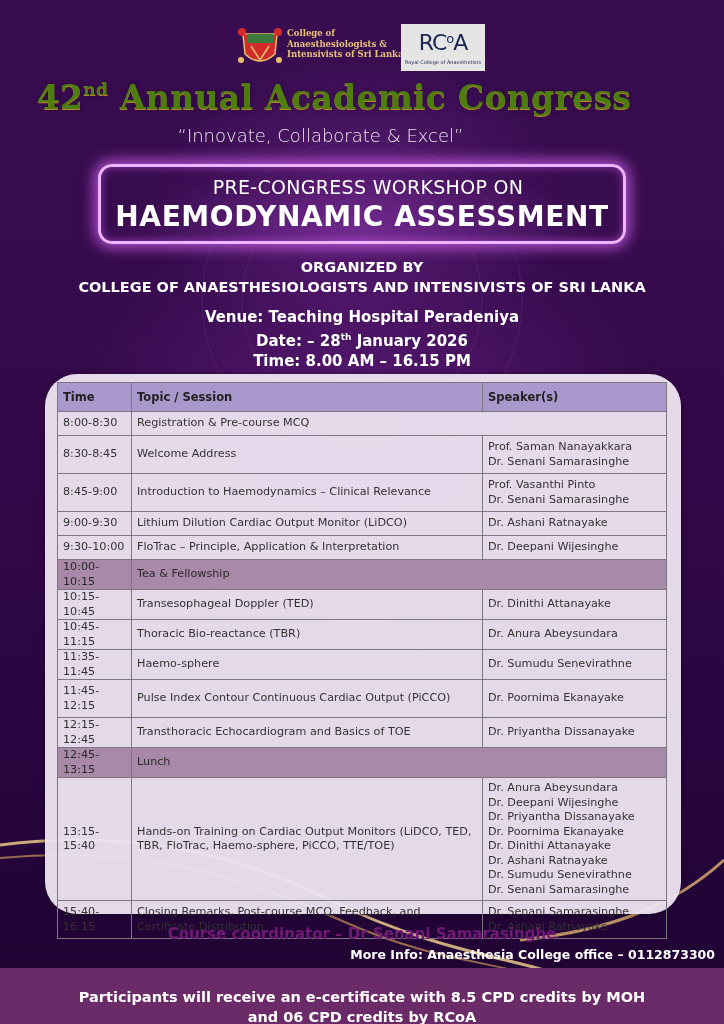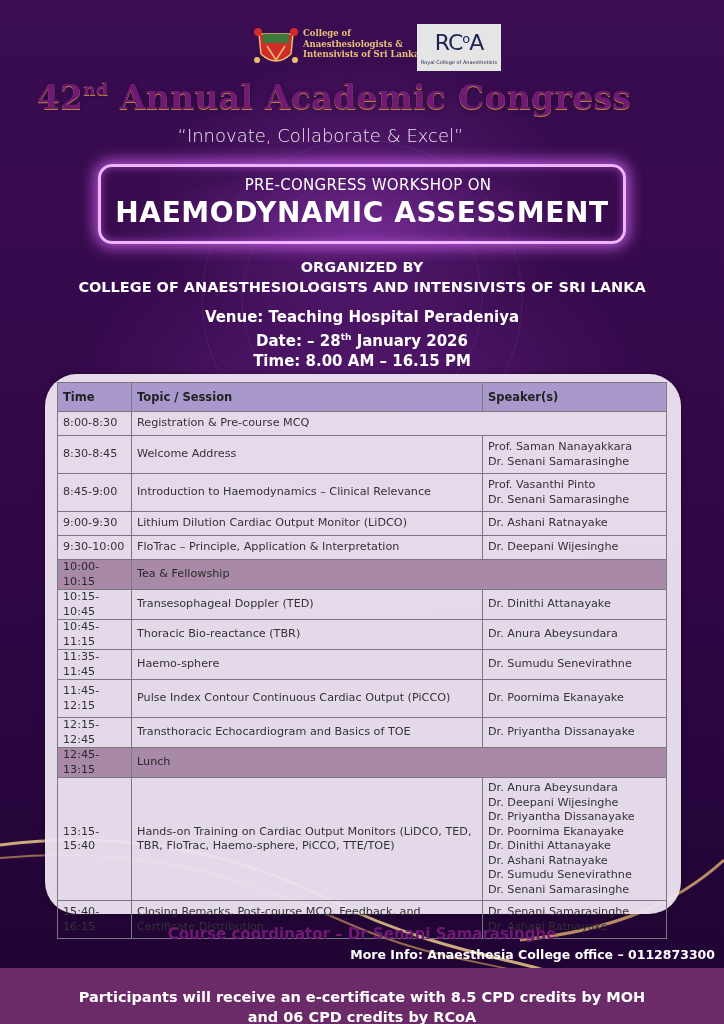--- a/index.html
+++ b/index.html
@@ -7,57 +7,57 @@
   body {
     position: relative;
     font-family: "DejaVu Sans", sans-serif;
     color: #fff;
     background:
       radial-gradient(ellipse 420px 300px at 360px 420px, rgba(120,40,150,0.55), rgba(0,0,0,0) 70%),
       radial-gradient(ellipse 300px 200px at 360px 200px, rgba(150,60,180,0.35), rgba(0,0,0,0) 70%),
       linear-gradient(180deg, #3a0d52 0%, #34094a 40%, #2a0640 70%, #1e0331 100%);
   }
   .deco-swirl { position: absolute; left: 0; top: 0; width: 724px; height: 1024px; pointer-events: none; }
-  .logos { position: absolute; top: 22px; left: 16px; width: 672px; height: 50px; }
+  .logos { position: absolute; top: 22px; left: 0; width: 672px; height: 50px; }
   .crest { position: absolute; left: 237px; top: 2px; width: 46px; height: 46px; }
   .college-name {
     position: absolute; left: 287px; top: 6px;
     font-family: "DejaVu Serif", serif; font-size: 8.5px; line-height: 10.5px;
     color: #e9c27a; font-weight: bold;
   }
   .college-name span { display: block; }
   .rcoa-box {
     position: absolute; left: 401px; top: 2px; width: 84px; height: 47px;
     background: #e5e5e5; color: #1f2a5a; text-align: center;
   }
   .rcoa-mark { font-family: "DejaVu Sans", sans-serif; font-size: 22px; letter-spacing: -1px; line-height: 30px; font-weight: 500; color: #1c2455; }
   .rcoa-mark sup { font-size: 13px; vertical-align: 7px; }
   .rcoa-sub { font-size: 5px; color: #1c2455; line-height: 8px; }
 
   .congress-title {
     position: absolute; top: 78px; left: 0; width: 668px; text-align: center;
     font-family: "DejaVu Serif", serif; font-size: 33px; font-weight: bold;
-    color: #701a75;
+    color: #4d7c0f;
     text-shadow: 0 1px 0 #b8862a, 0 0 6px rgba(0,0,0,0.3);
     letter-spacing: 0.3px;
   }
   .congress-title sup { font-size: 17px; vertical-align: 14px; }
   .tagline {
     position: absolute; top: 125px; left: 0; width: 641px; text-align: center;
     font-size: 18px; color: #efe6f2; font-weight: 300;
   }
 
   .workshop-box {
     position: absolute; left: 98px; top: 164px; width: 528px; height: 80px;
     border: 3px solid #f0b4ff; border-radius: 14px;
     box-shadow: 0 0 14px 4px rgba(224,110,255,0.7), inset 0 0 10px rgba(224,110,255,0.5);
     background: radial-gradient(ellipse at 50% 100%, rgba(180,80,220,0.35), rgba(60,10,80,0.2) 70%);
     text-align: center;
   }
-  .workshop-pre { margin-top: 9px; font-size: 15px; letter-spacing: 0.3px; font-weight: 500; margin-left: 12px; }
+  .workshop-pre { margin-top: 9px; font-size: 19px; letter-spacing: 0.3px; font-weight: 500; margin-left: 12px; }
   .workshop-main { margin-top: 2px; font-size: 28px; font-weight: 600; letter-spacing: 0.6px; }
 
   .organized {
     position: absolute; top: 257px; left: 0; width: 724px; text-align: center;
     font-size: 14.5px; line-height: 20px; font-weight: 600; color: #fff;
   }
   .event-info {
     position: absolute; top: 307px; left: 0; width: 724px; text-align: center;
     font-size: 15px; line-height: 20px; font-weight: 600; color: #fff;
   }

